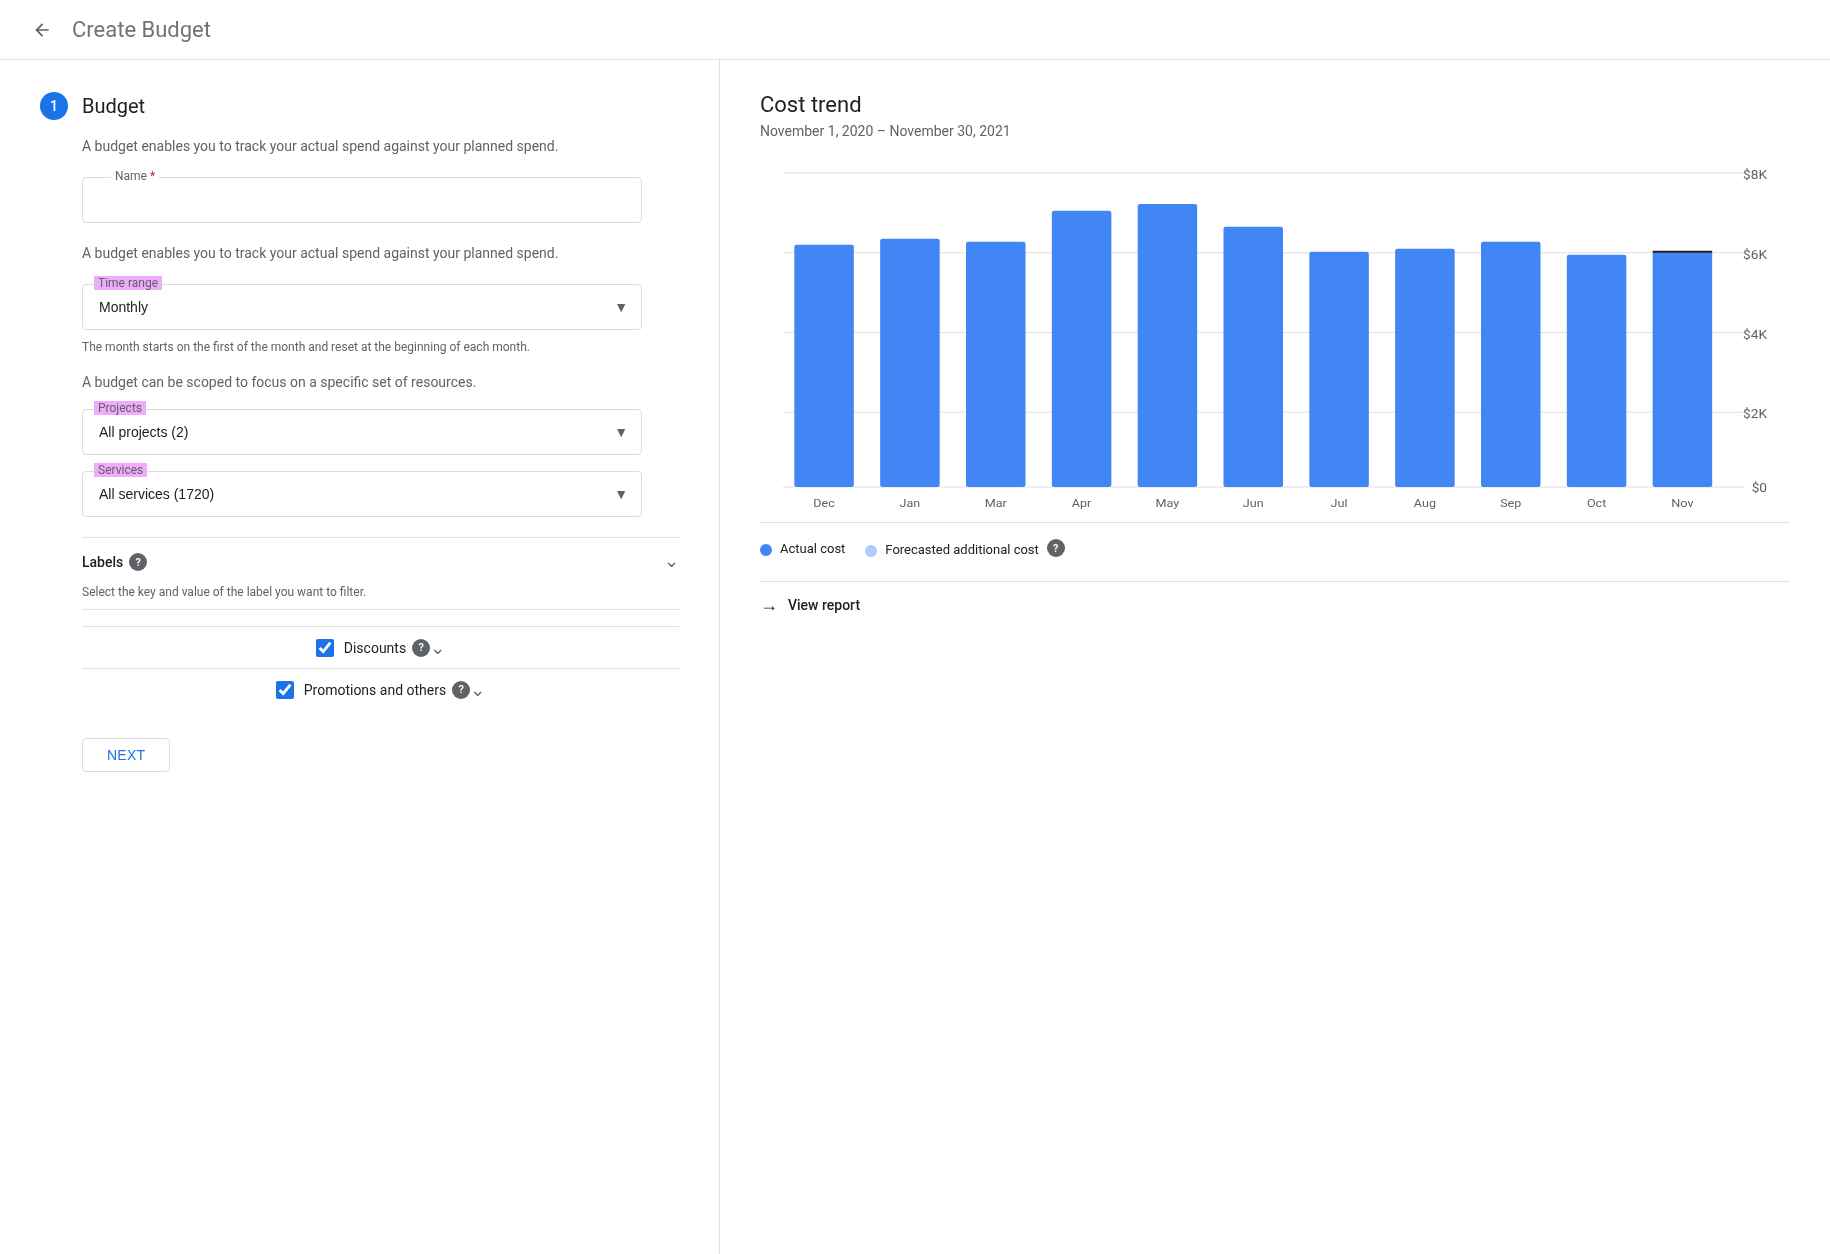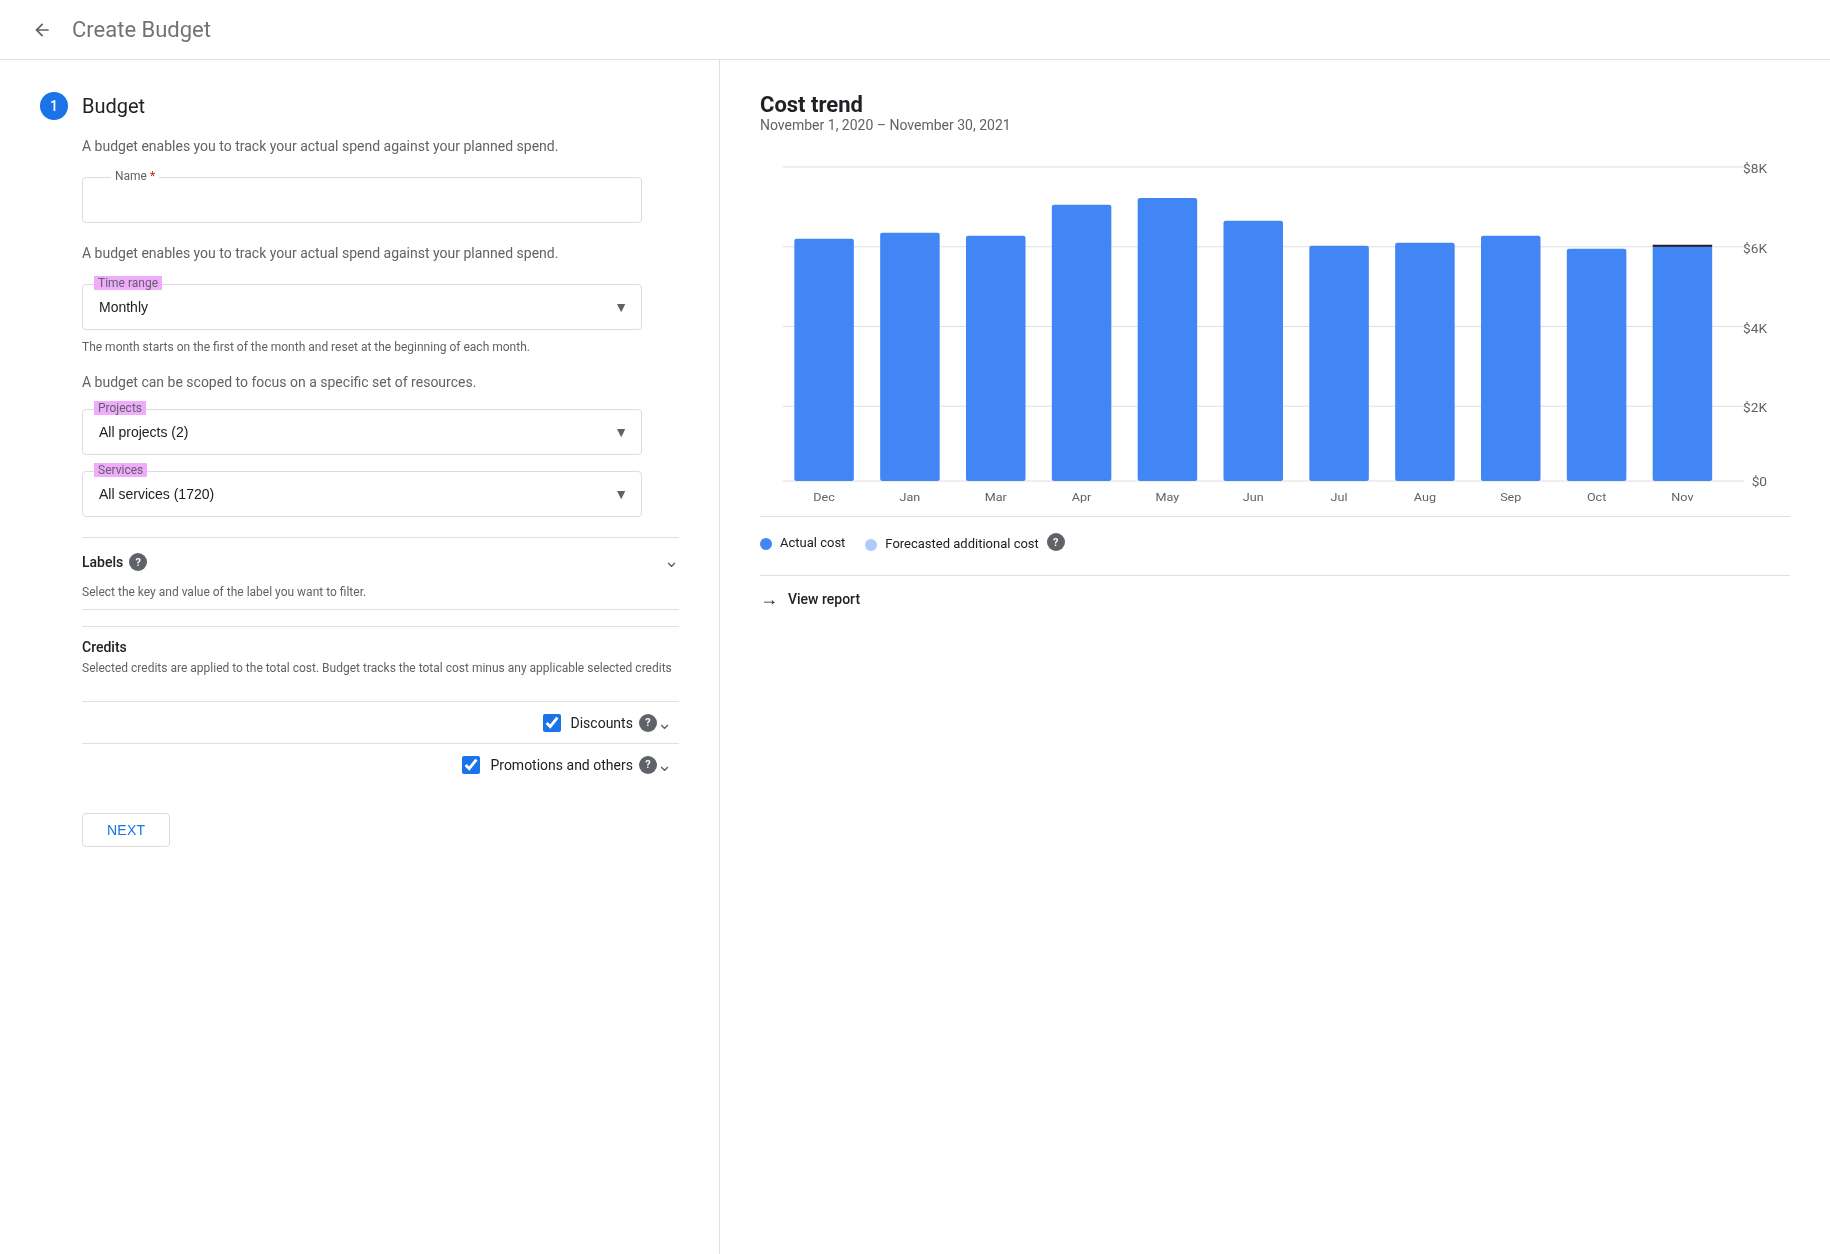--- a/index.html
+++ b/index.html
@@ -194,21 +194,21 @@
     }
     .credits-desc {
       font-size: 12px;
       color: #5f6368;
       margin-bottom: 12px;
       line-height: 1.5;
     }
     .checkbox-row {
       display: flex;
       align-items: center;
-      justify-content: flex-end;
+      justify-content: center;
       padding: 10px 7px;
       border-top: 1px solid #e0e0e0;
       margin-left: 42px;
     }
     .checkbox-left {
       display: flex;
       align-items: center;
       gap: 10px;
     }
     .checkbox {
@@ -233,21 +233,22 @@
       color: #1a73e8;
       font-size: 14px;
       font-weight: 500;
       cursor: pointer;
       letter-spacing: 0.25px;
     }
 
     
     .cost-trend-title {
       font-size: 22px;
-      font-weight: 700;
+      font-weight: 400;
+      margin-bottom: 6px;
     }
     .cost-trend-date {
       font-size: 14px;
       color: #5f6368;
       margin-bottom: 24px;
     }
     .chart-container {
       width: 100%;
       height: 360px;
       position: relative;
@@ -361,24 +362,20 @@
     <div class="collapsible-header">
       <div class="collapsible-title">
         <span>Labels</span>
         <span class="help-icon">?</span>
       </div>
       <span class="chevron">⌄</span>
     </div>
     <p class="hint-text" style="margin-left:42px; padding-bottom:8px; border-bottom:1px solid #e0e0e0;">Select the key and value of the label you want to filter.</p>
 
     
-    <div class="credits-section">
-      <div class="credits-title">Credits</div>
-      <div class="credits-desc">Selected credits are applied to the total cost. Budget tracks the total cost minus any applicable selected credits</div>
-    </div>
 
     
     <div class="checkbox-row">
       <div class="checkbox-left">
         <input type="checkbox" class="checkbox" checked="" style="">
         <span class="checkbox-label">
           <span>Discounts</span>
           <span class="help-icon">?</span>
         </span>
       </div>

